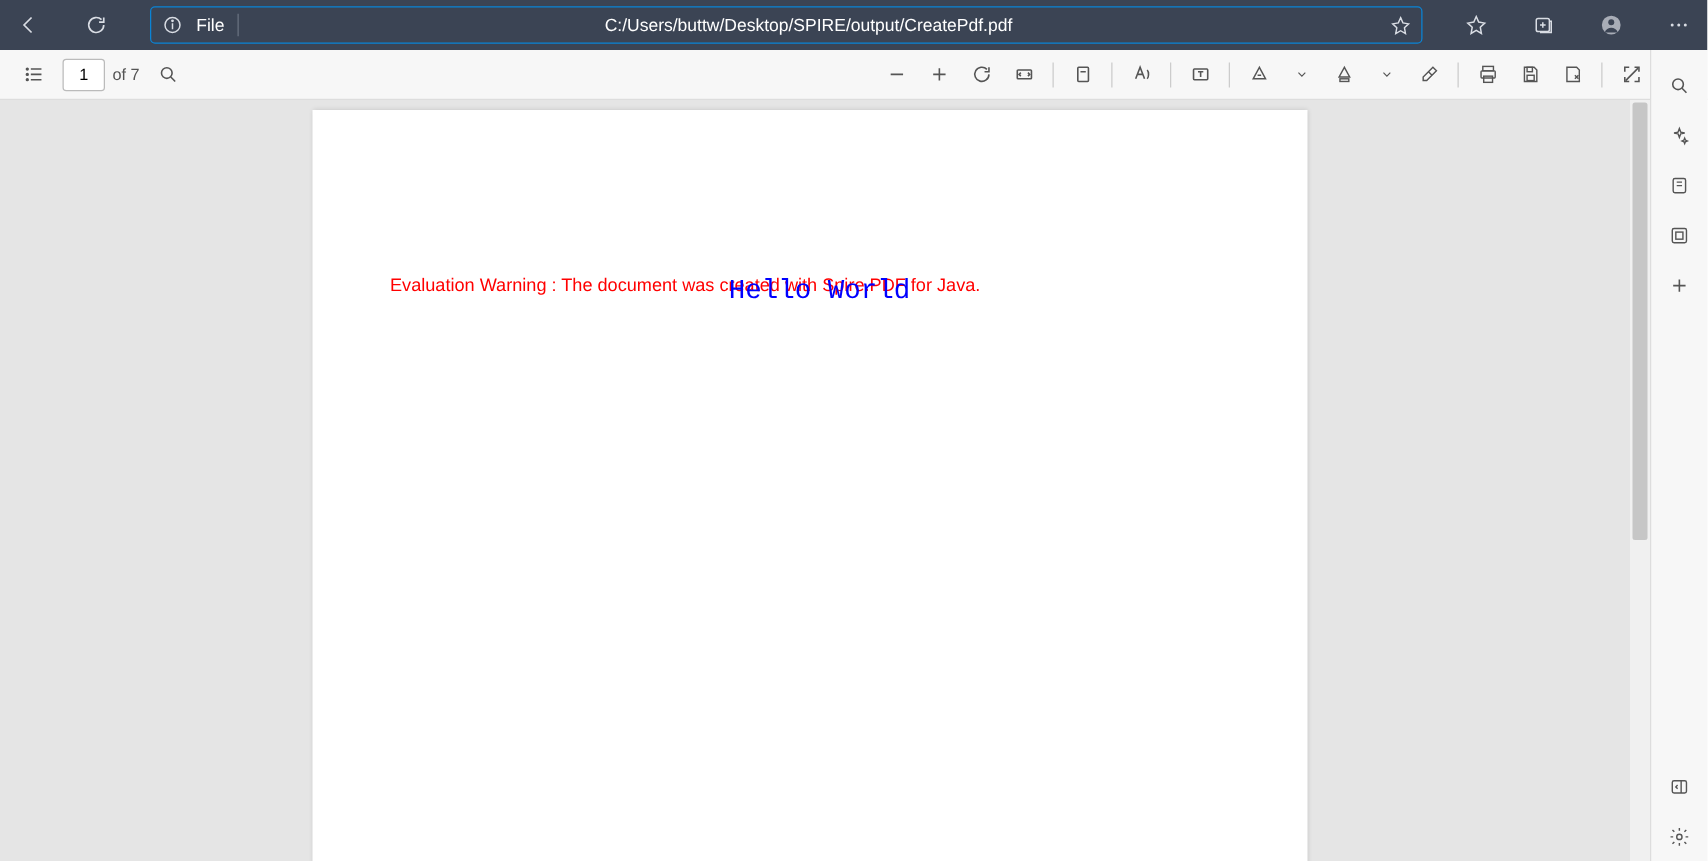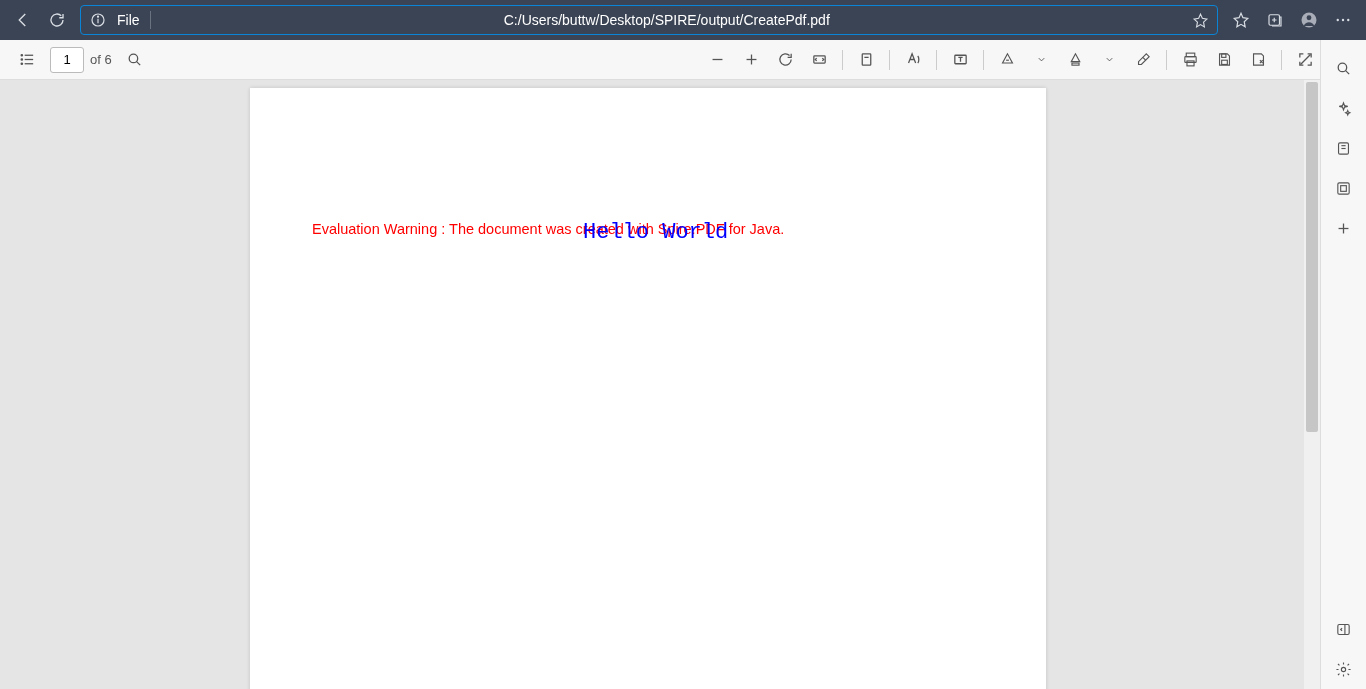--- a/index.html
+++ b/index.html
@@ -5,20 +5,21 @@
   * { margin: 0; padding: 0; box-sizing: border-box; font-family: "Segoe UI", Arial, sans-serif; }
   html, body { width: 1366px; height: 689px; overflow: hidden; background: #fff; }
 
   
   .browser-bar {
     height: 40px;
     background: #3b4454;
     display: flex;
     align-items: center;
     padding: 0 6px;
+    gap: 20px;
   }
   .nav-btn {
     width: 34px; height: 34px;
     display: flex; align-items: center; justify-content: center;
     color: #d9dde4;
     border-radius: 4px;
   }
   .nav-btn svg { width: 18px; height: 18px; }
   .addr-wrap {
     flex: 1;
@@ -218,21 +219,21 @@
     <svg viewBox="0 0 24 24" fill="none" stroke="currentColor" stroke-width="1.8">
         <line x1="8" y1="6" x2="20" y2="6"></line>
         <line x1="8" y1="12" x2="20" y2="12"></line>
         <line x1="8" y1="18" x2="20" y2="18"></line>
         <circle cx="4" cy="6" r="1"></circle>
         <circle cx="4" cy="12" r="1"></circle>
         <circle cx="4" cy="18" r="1"></circle>
       </svg>
   </div>
   <input class="page-input" value="1" style="">
-  <span class="page-of">of 6</span>
+  <span class="page-of">of 7</span>
   <div class="tool-btn">
     <svg viewBox="0 0 24 24" fill="none" stroke="currentColor" stroke-width="1.8">
         <circle cx="10.5" cy="10.5" r="6"></circle>
         <line x1="20" y1="20" x2="15" y2="15"></line>
       </svg>
   </div>
 
   <div class="spacer"></div>
 
   <div class="tool-btn">

